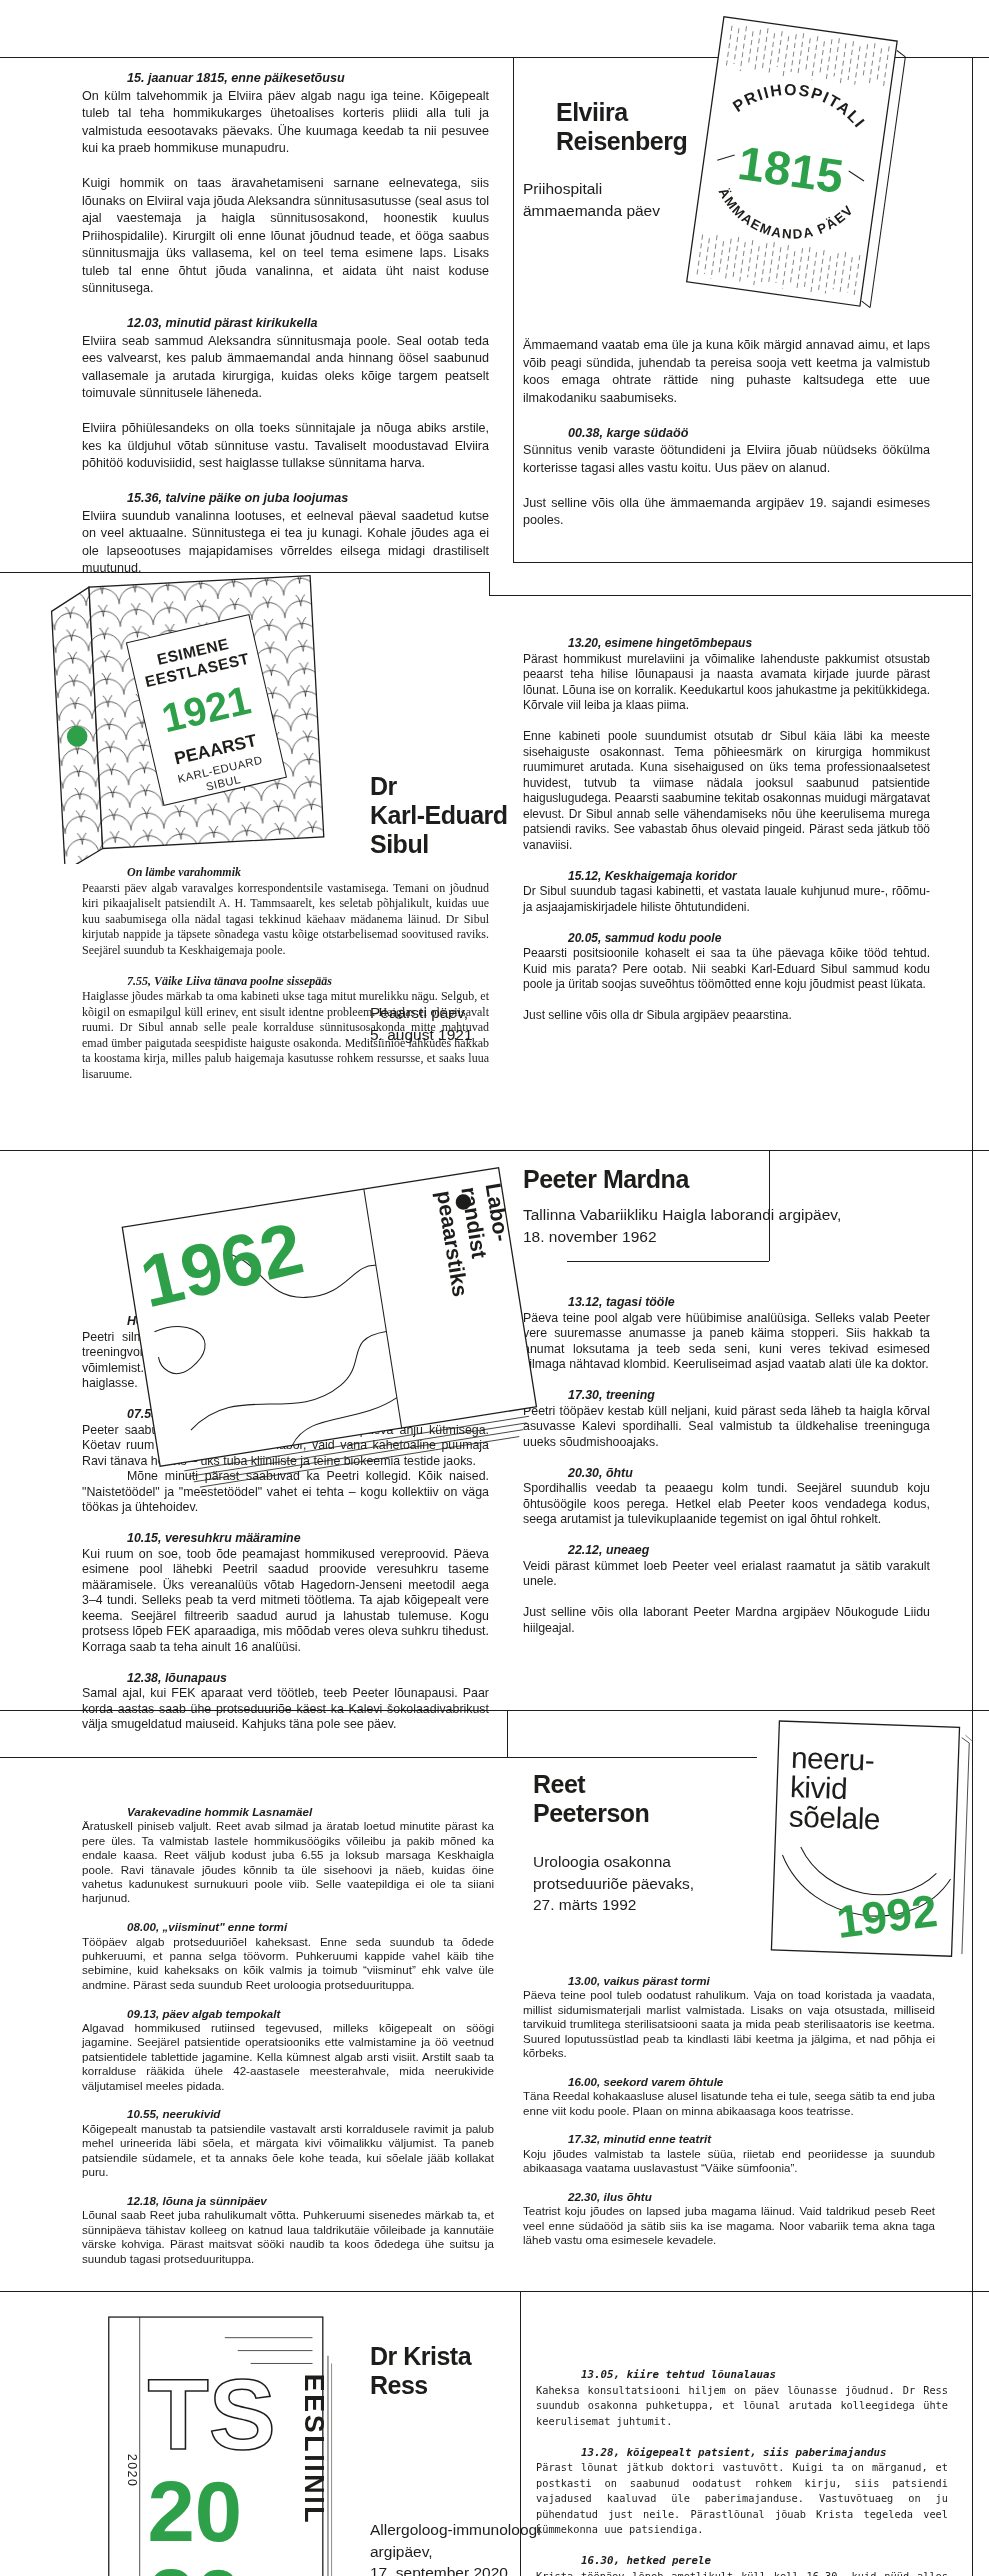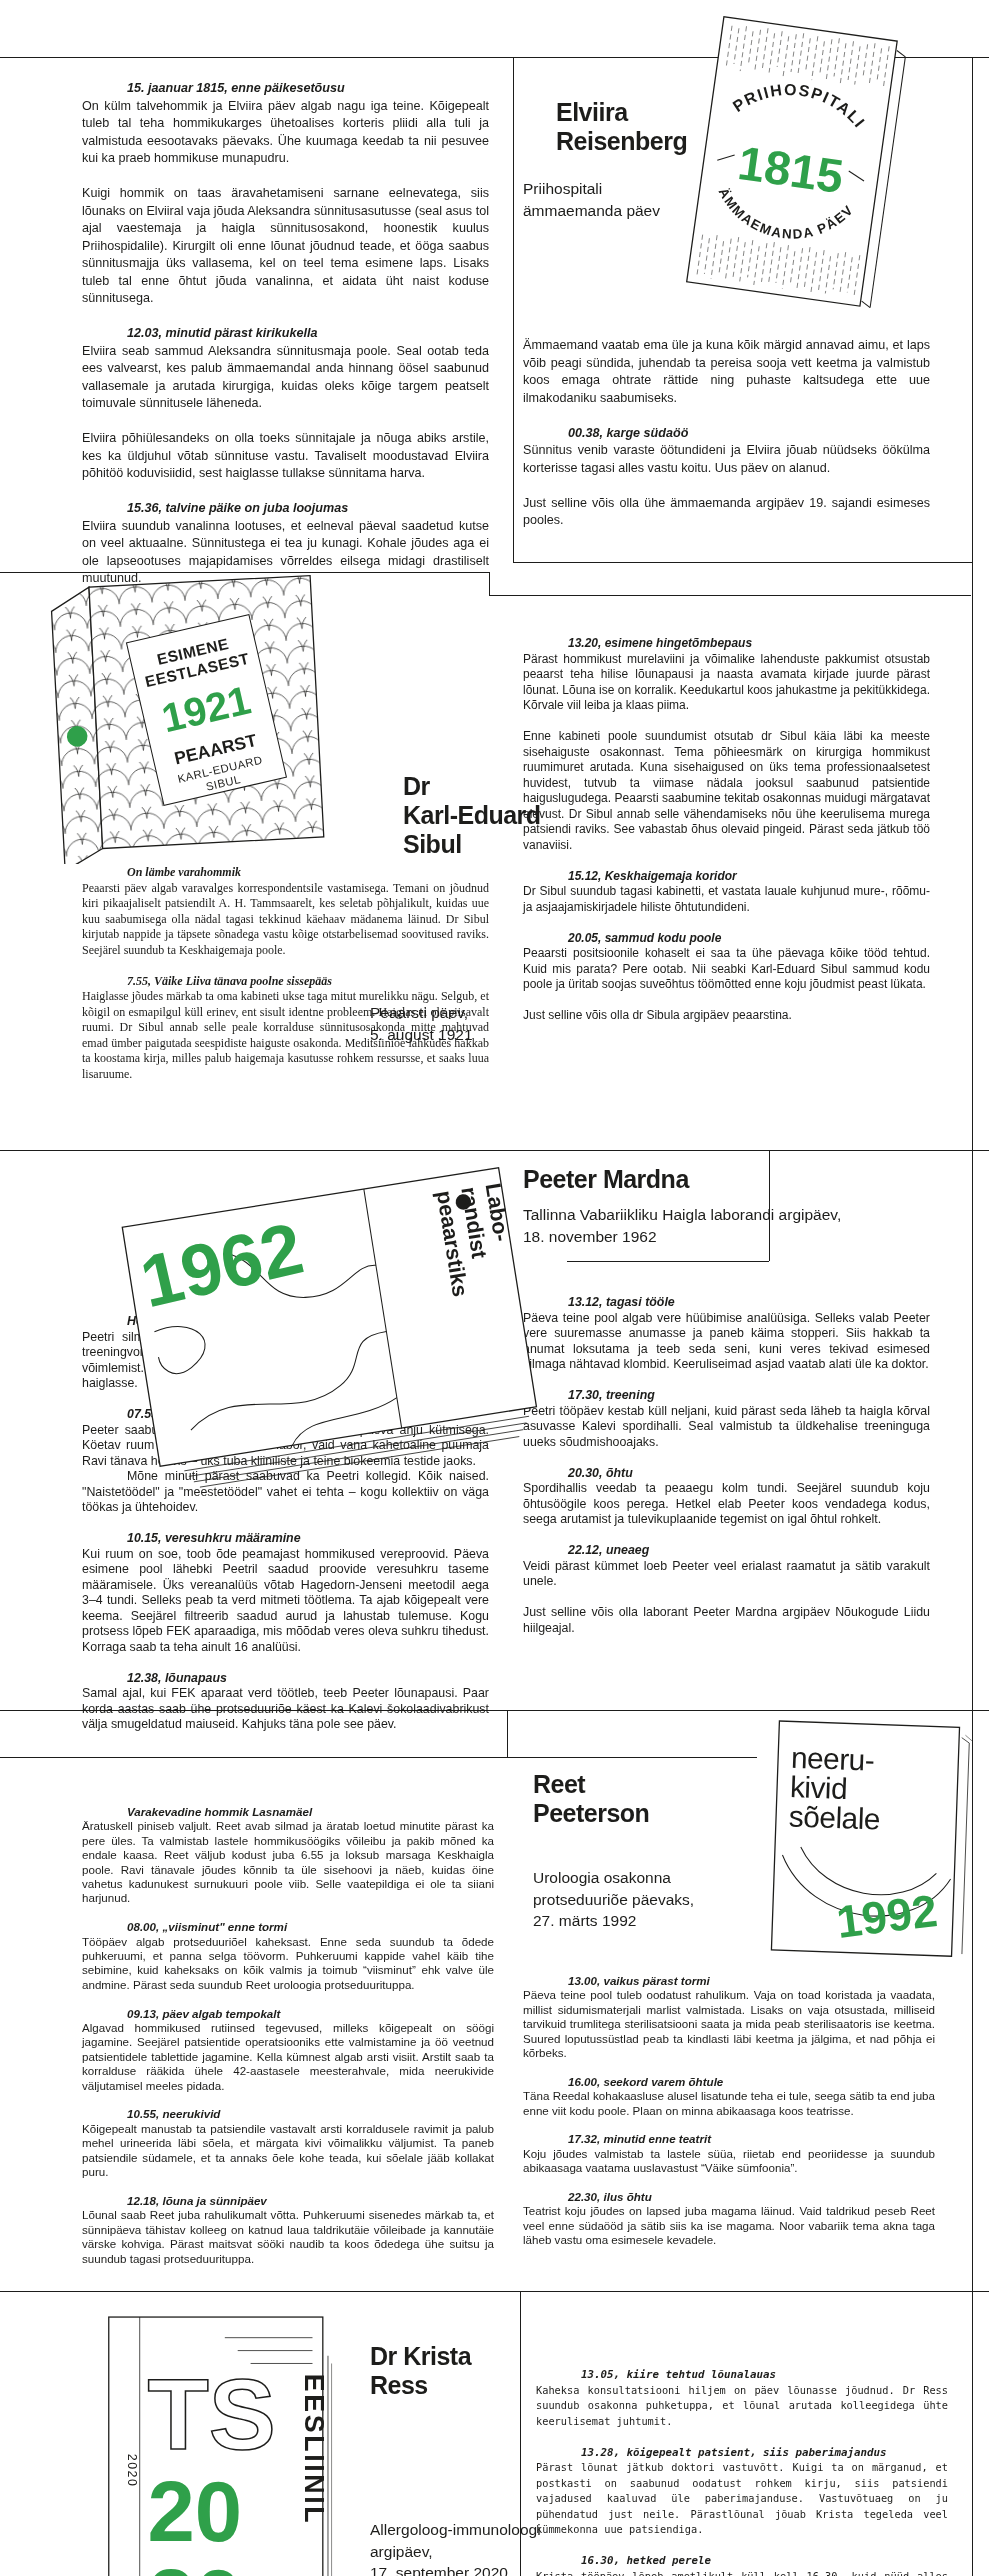--- a/index.html
+++ b/index.html
@@ -47,21 +47,21 @@
   <div class="s1">
     <div class="name" style="left:523px;top:98px;margin-left:33px;">
       <span style="display:block">Elviira</span>
       <span style="display:block">Reisenberg</span>
     </div>
     <div class="subtitle" style="left:523px;top:178px;">
       <span style="display:block">Priihospitali</span>
       <span style="display:block">ämmaemanda päev</span>
     </div>
 
-    <div class="col" style="left:82px;top:80px;">
+    <div class="col" style="left:82px;top:70px;">
       <div class="block">
         <div class="time">15. jaanuar 1815, enne päikesetõusu</div>
         <div class="para">On külm talvehommik ja Elviira päev algab nagu iga teine. Kõigepealt tuleb tal teha hommikukarges ühetoalises korteris pliidi alla tuli ja valmistuda eesootavaks päevaks. Ühe kuumaga keedab ta nii pesuvee kui ka praeb hommikuse munapudru.</div>
       </div>
       <div class="block">
         <div class="para">Kuigi hommik on taas äravahetamiseni sarnane eelnevatega, siis lõunaks on Elviiral vaja jõuda Aleksandra sünnitusasutusse (seal asus tol ajal vaestemaja ja haigla sünnitusosakond, hoonestik kuulus Priihospidalile). Kirurgilt oli enne lõunat jõudnud teade, et ööga saabus sünnitusmajja üks vallasema, kel on teel tema esimene laps. Lisaks tuleb tal enne õhtut jõuda vanalinna, et aidata üht naist koduse sünnitusega.</div>
       </div>
       <div class="block">
         <div class="time">12.03, minutid pärast kirikukella</div>
         <div class="para">Elviira seab sammud Aleksandra sünnitusmaja poole. Seal ootab teda ees valvearst, kes palub ämmaemandal anda hinnang öösel saabunud vallasemale ja arutada kirurgiga, kuidas oleks kõige targem peatselt toimuvale sünnitusele läheneda.</div>
@@ -151,21 +151,21 @@
         </text>
         <text x="280" y="348" font-size="92" font-weight="bold" text-anchor="middle" fill="#2fa04a" stroke="none">1815</text>
         <text font-size="26" font-weight="bold" letter-spacing="3" fill="#1d1d1b" stroke="none">
           <textPath href="#s1arcBot" startOffset="50%" text-anchor="middle">ÄMMAEMANDA PÄEV</textPath>
         </text>
       </g>
     </svg>
   </div>
 
   <div class="s2">
-    <div class="name" style="left:370px;top:772px;margin-left:33px;">
+    <div class="name" style="left:370px;top:772px;">
       <span style="display:block">Dr</span>
       <span style="display:block">Karl-Eduard</span>
       <span style="display:block">Sibul</span>
     </div>
     <div class="subtitle" style="left:370px;top:1002px;">
       <span style="display:block">Peaarsti päev,</span>
       <span style="display:block">5. august 1921</span>
     </div>
 
     <div class="col" style="left:82px;top:865px;font-family:Liberation Serif, serif;">
@@ -298,21 +298,21 @@
         </g>
       </g>
     </svg>
   </div>
 
   <div class="s4">
     <div class="name" style="left:533px;top:1770px;">
       <span style="display:block">Reet</span>
       <span style="display:block">Peeterson</span>
     </div>
-    <div class="subtitle" style="left:533px;top:1851px;margin-top:16px;">
+    <div class="subtitle" style="left:533px;top:1851px;">
       <span style="display:block">Uroloogia osakonna</span>
       <span style="display:block">protseduuriõe päevaks,</span>
       <span style="display:block">27. märts 1992</span>
     </div>
 
     <div class="col" style="left:82px;top:1805px;">
       <div class="block">
         <div class="time">Varakevadine hommik Lasnamäel</div>
         <div class="para">Äratuskell piniseb valjult. Reet avab silmad ja äratab loetud minutite pärast ka pere üles. Ta valmistab lastele hommikusöögiks võileibu ja pakib mõned ka endale kaasa. Reet väljub kodust juba 6.55 ja loksub marsaga Keskhaigla poole. Ravi tänavale jõudes kõnnib ta üle sisehoovi ja näeb, kuidas öine vahetus kadunukest surnukuuri poole viib. Selle vaatepildiga ei ole ta siiani harjunud.</div>
       </div>

